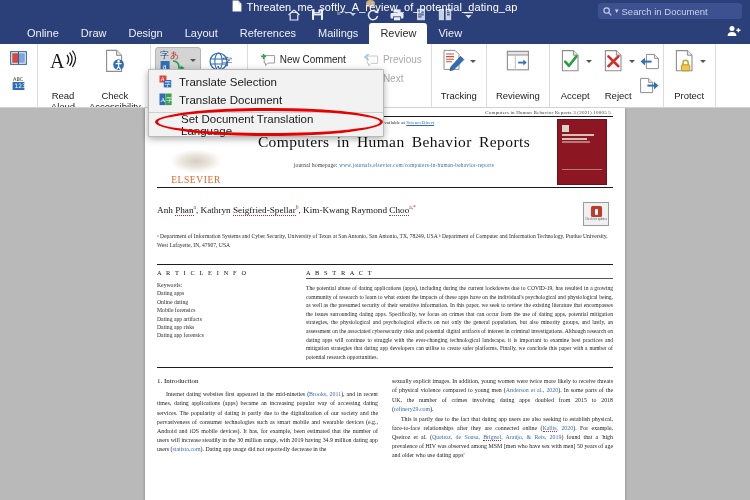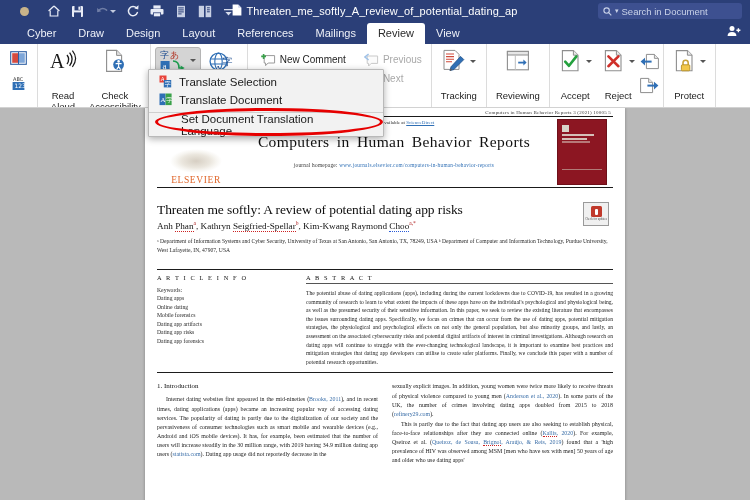--- a/index.html
+++ b/index.html
@@ -11,20 +11,21 @@
   }
 
   
   .titlebar {
     height: 22px;
     background: #2b3f78;
     display: flex;
     align-items: center;
     position: relative;
     padding: 0 24px;
+    flex-direction: column;
   }
   .tb-dot {
     width: 9px; height: 9px; border-radius: 50%;
     background: #c9b48a; margin-left: 1px;
     position: relative; left: -5px;
   }
   .qat { display: flex; align-items: center; gap: 9px; margin-left: 12px; }
   .qat-ic {
     width: 15px; height: 15px;
     display: flex; align-items: center; justify-content: center;
@@ -411,21 +412,21 @@
     <svg width="9" height="9" viewBox="0 0 9 9">
         <circle cx="3.6" cy="3.6" r="2.7" stroke="#c9d2e8" stroke-width="1.1" fill="none"></circle>
         <path d="M5.7 5.7 L8.3 8.3" stroke="#c9d2e8" stroke-width="1.1"></path>
       </svg>
     <span style="font-size:7px;color:#c9d2e8;">▾</span>
     <span>Search in Document</span>
   </div>
 </div>
 
 <div class="tabbar">
-  <div class="tab">Cyber</div>
+  <div class="tab">Online</div>
   <div class="tab">Draw</div>
   <div class="tab">Design</div>
   <div class="tab">Layout</div>
   <div class="tab">References</div>
   <div class="tab">Mailings</div>
   <div class="tab active">Review</div>
   <div class="tab">View</div>
   <div class="person-add">
     <svg width="14" height="12" viewBox="0 0 14 12">
         <circle cx="5" cy="3.4" r="2.5" fill="#ffffff"></circle>
@@ -666,21 +667,20 @@
           <div class="cover-ln" style="width:80%"></div>
           <div class="cover-ln" style="width:62%"></div>
           <div class="cover-ln" style="width:70%;opacity:.5"></div>
           <div class="cover-rule"></div>
         </div>
       </div>
     </div>
 
     <div class="art-top">
       <div style="flex:1;">
-        <div class="art-title">Threaten me softly: A review of potential dating app risks</div>
         <div class="art-authors">
           Anh <span class="uw">Phan</span><span class="sup">a</span>, Kathryn <span class="uw">Seigfried-Spellar</span><span class="sup">b</span>, Kim-Kwang Raymond <span class="uwb">Choo</span><span class="sup">a,</span><span class="sup">*</span>
         </div>
       </div>
       <div class="crossmark">
         <div class="cm-badge">
             <i></i>
           </div>
         <div class="cm-t">Check for updates</div>
       </div>

